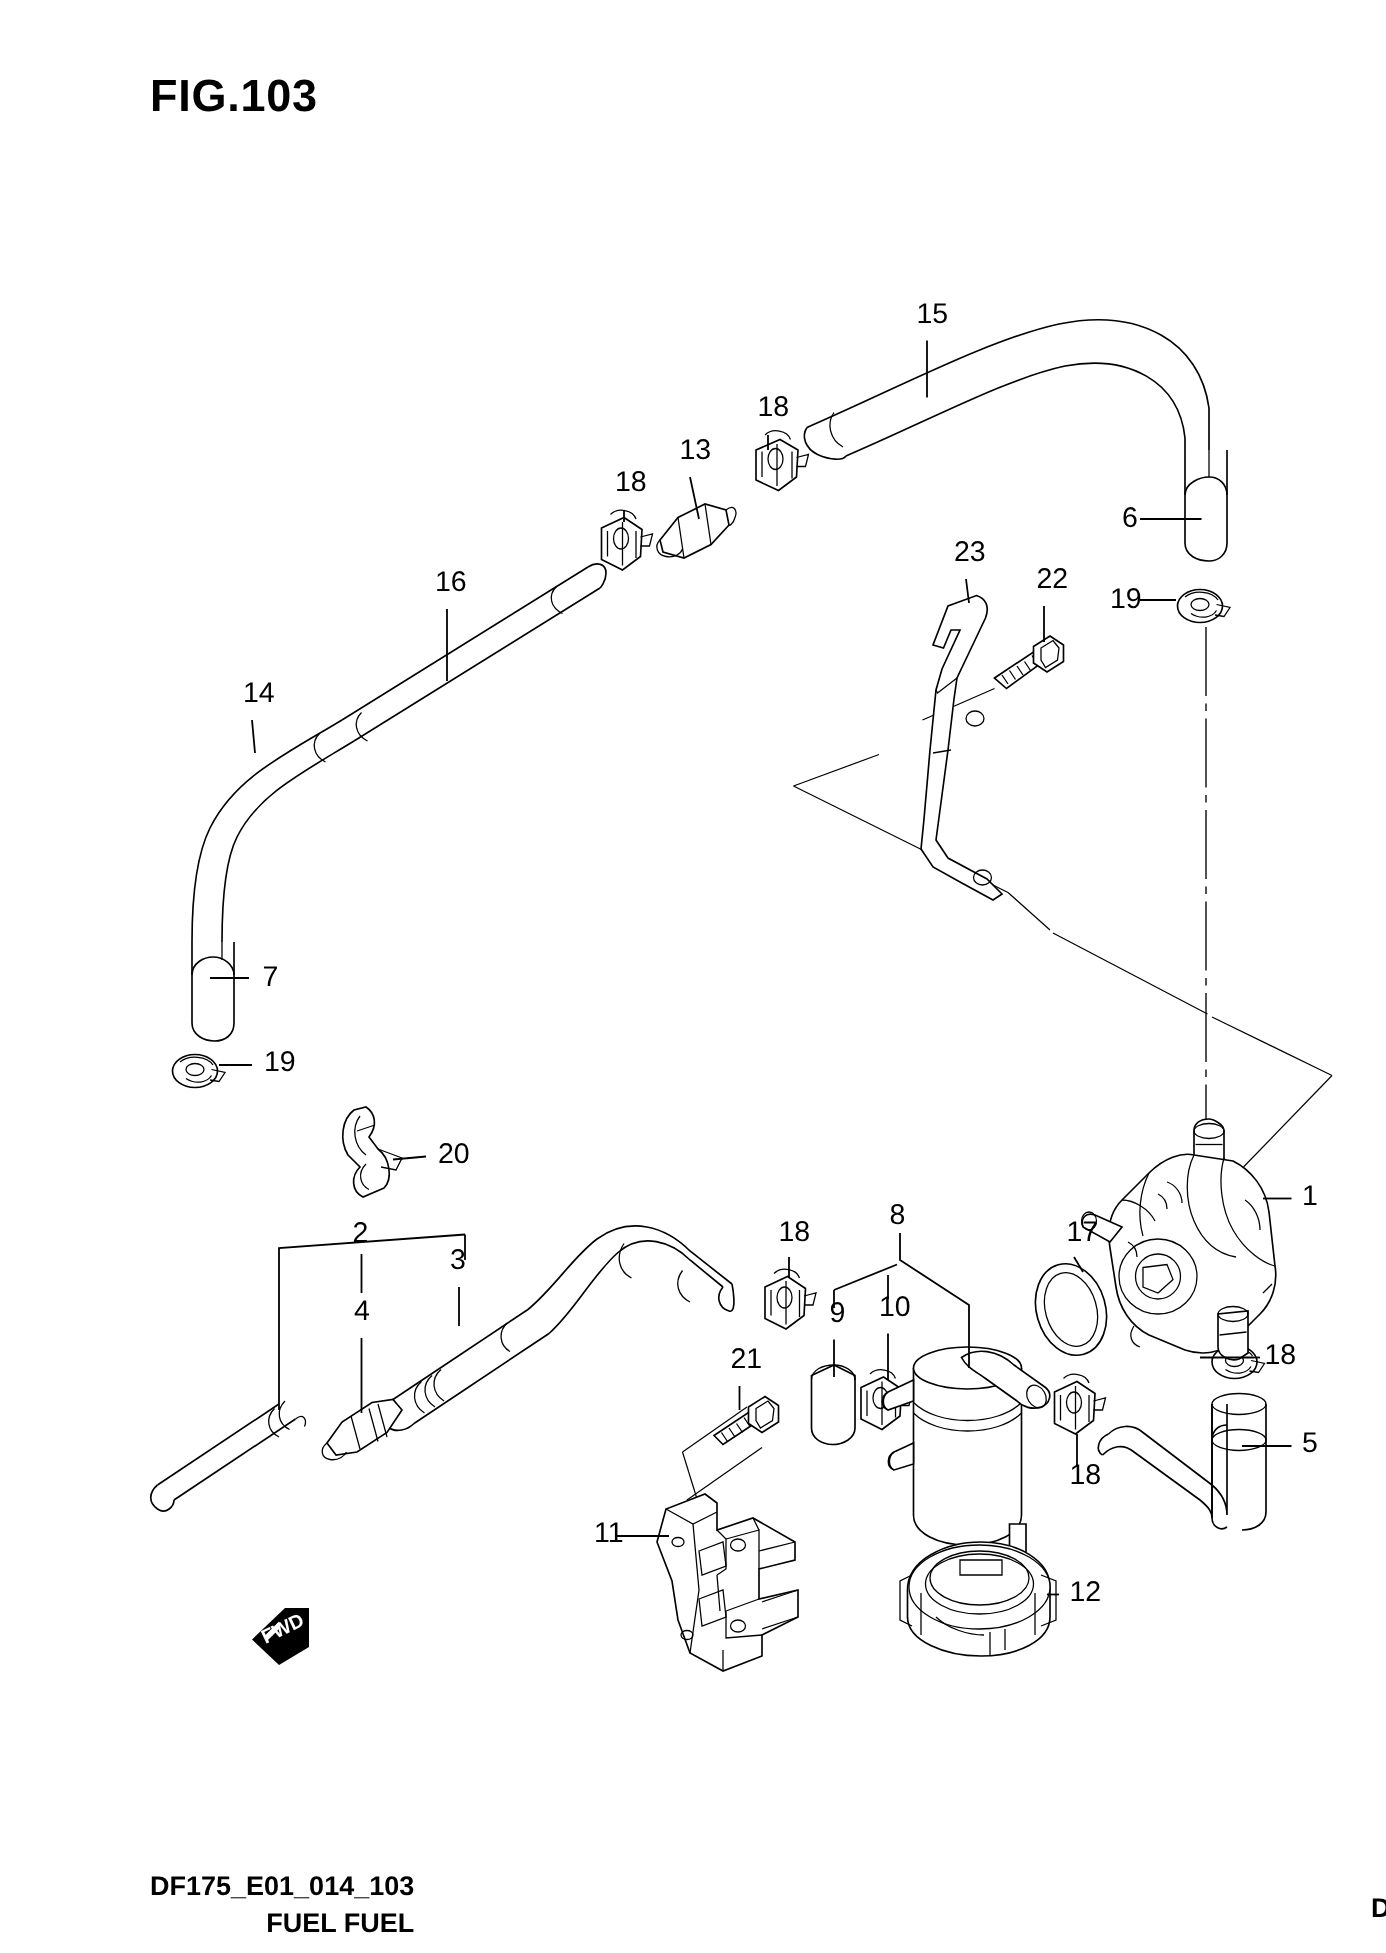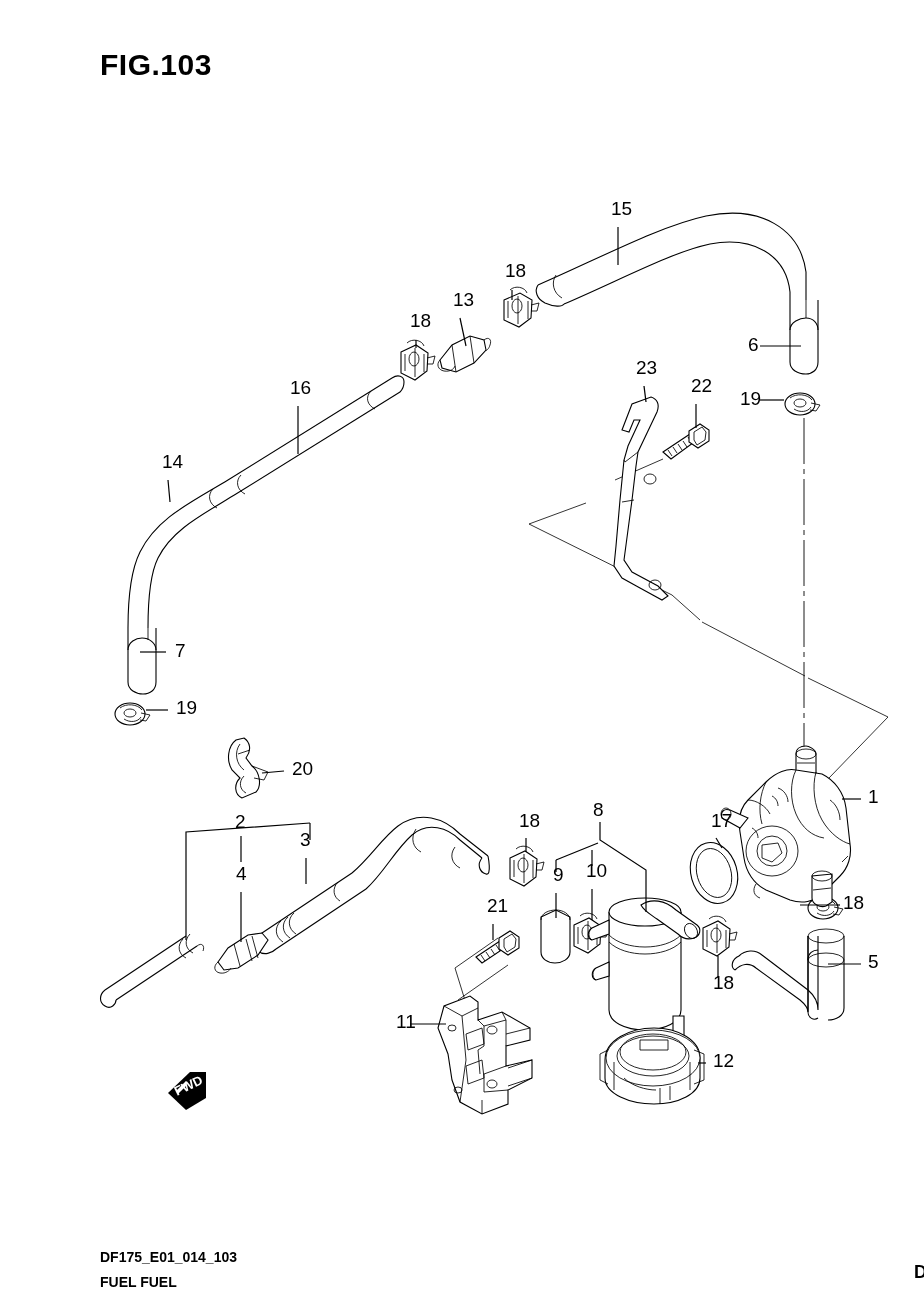--- a/index.html
+++ b/index.html
@@ -13,36 +13,37 @@
     font-family: "Liberation Sans", sans-serif;
     color: #000000;
     position: relative;
     overflow: hidden;
   }
   #page {
     position: relative;
     width: 924px;
     height: 1302px;
     background: #ffffff;
+    text-align: right;
   }
   #fig-title {
     position: absolute;
     left: 100px;
     top: 48px;
     font-size: 30px;
     font-weight: bold;
     letter-spacing: 0.5px;
     color: #000;
     white-space: nowrap;
   }
   #footer {
     position: absolute;
     left: 100px;
     top: 1245px;
-    font-size: 14px;
+    font-size: 18px;
     font-weight: bold;
     line-height: 25px;
     color: #000;
   }
   #footer div { white-space: nowrap; }
   #edge-mark {
     position: absolute;
     right: 0px;
     top: 1262px;
     font-size: 18px;

